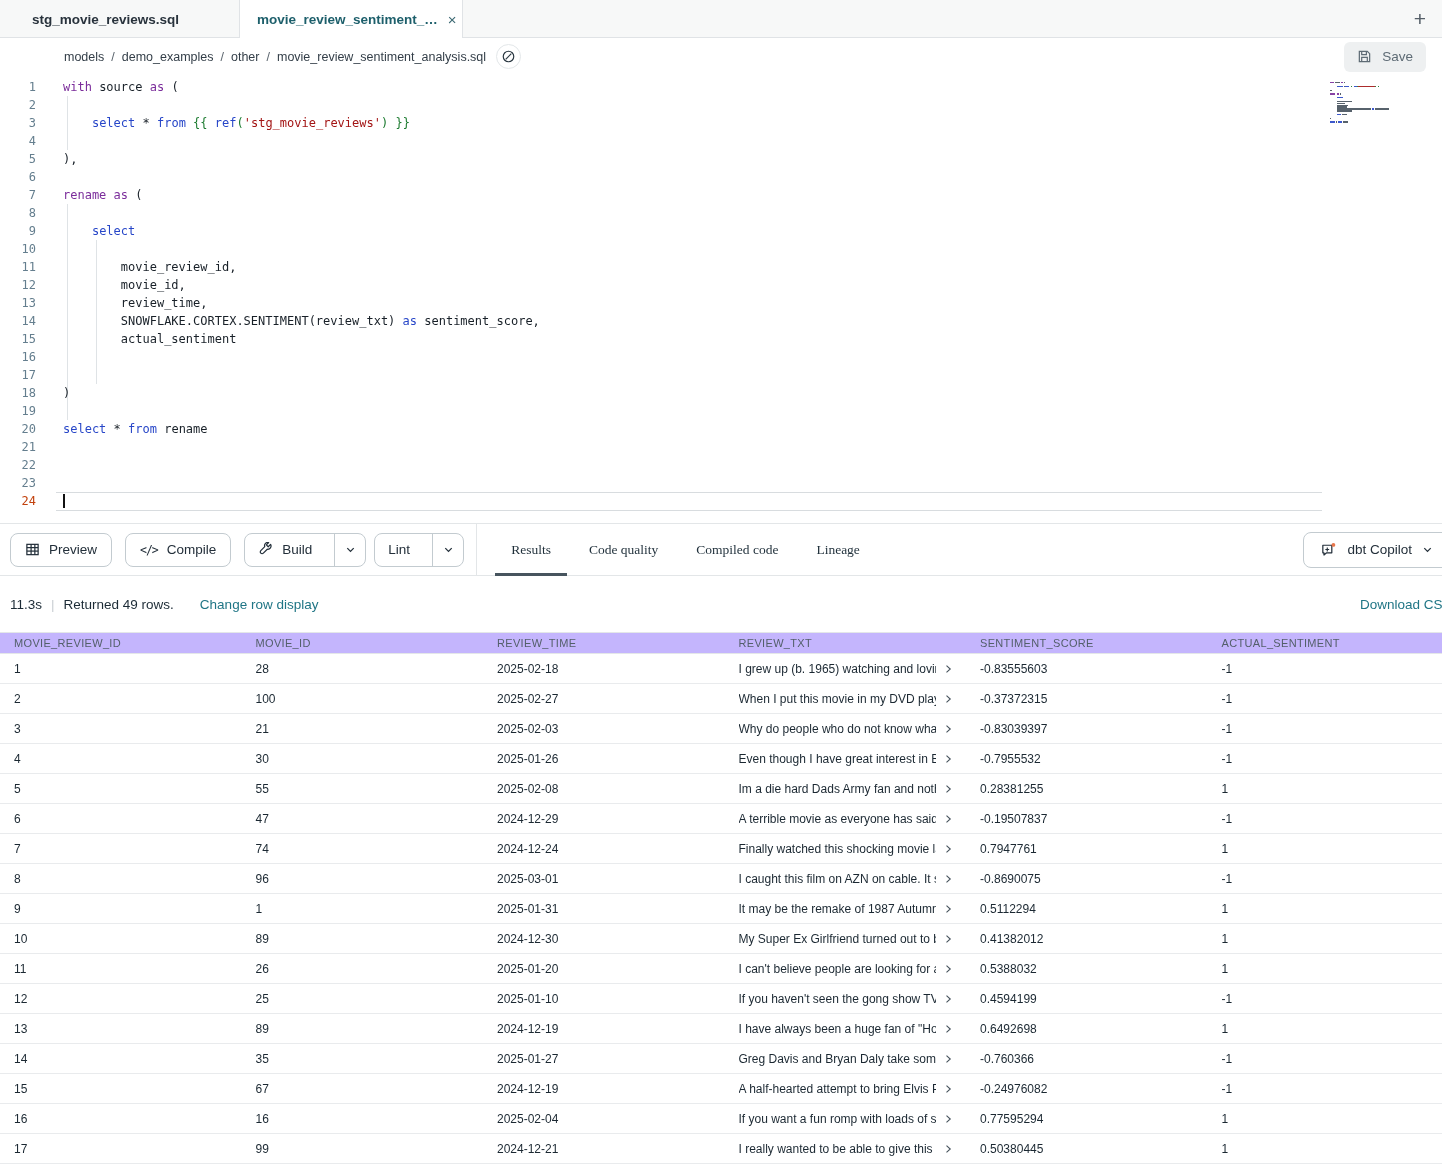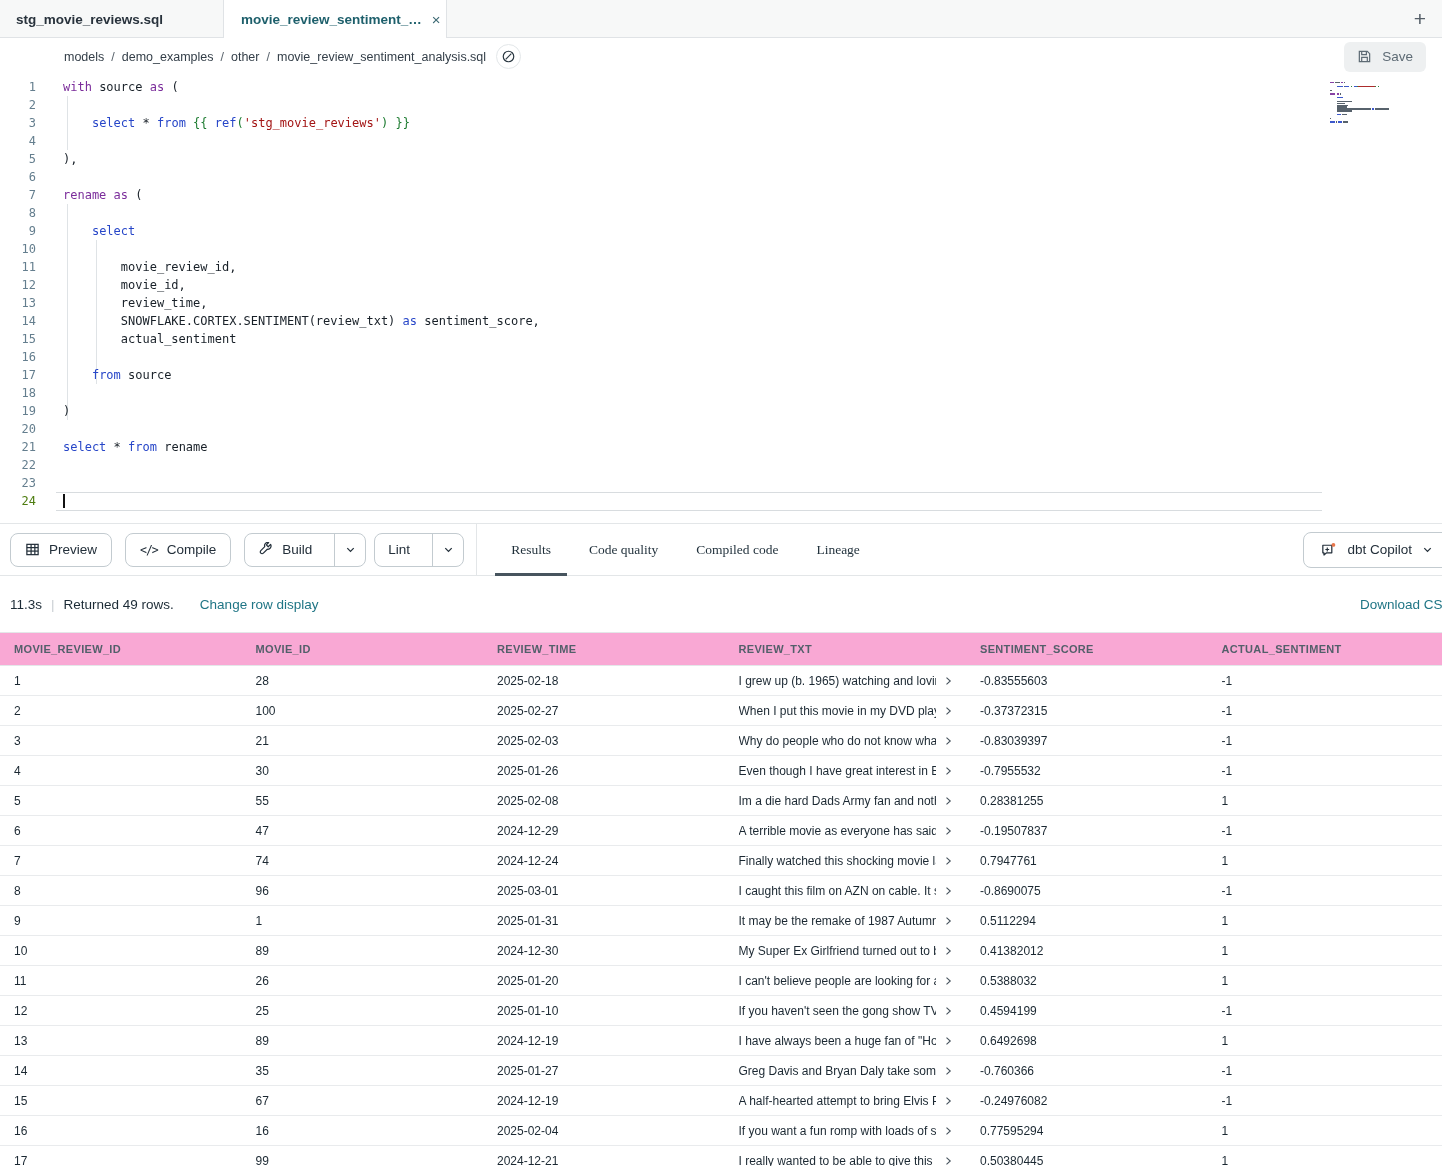--- a/index.html
+++ b/index.html
@@ -7,21 +7,21 @@
   body {
     position:relative; overflow:hidden; background:#fff;
     font-family:"Liberation Sans", sans-serif; color:#1f2d38;
   }
   svg { display:block; }
 
   
   .tabbar { position:absolute; top:0; left:0; right:0; height:38px; background:#f7f8f8; display:flex; }
   .tabbar::before { content:''; position:absolute; left:0; right:0; bottom:0; height:1px; background:#e0e3e6; }
   .ftab { height:38px; display:flex; align-items:center; font-size:13.5px; font-weight:700; color:#28323c; }
-  .ftab.inactive { width:223px; padding:0 16px; }
+  .ftab.inactive { width:223px; padding:0 16px;margin-left:16px; }
   .ftab.active {
     width:224px; background:#fff; z-index:2; position:relative;
     border-left:1px solid #e0e3e6; border-right:1px solid #e0e3e6;
     color:#1d5f6b; padding:0 17px; justify-content:space-between;
   }
   .tab-close { font-weight:400; font-size:15px; color:#3c6973; cursor:pointer; margin-left:10px; }
   .newtab { margin-left:auto; width:44px; display:flex; align-items:center; justify-content:center;
             font-size:21px; font-weight:400; color:#555f68; cursor:pointer; }
 
   
@@ -31,21 +31,21 @@
   .copilot-pill { margin-left:10px; width:25px; height:25px; border:1px solid #e3e7e9; border-radius:50%;
                   display:flex; align-items:center; justify-content:center; cursor:pointer; background:#fff; }
   .savebtn { margin-left:auto; display:flex; align-items:center; gap:10px; height:30px; padding:0 13px;
              background:#eef0f1; border-radius:6px; color:#5e6b75; font-size:13.5px; cursor:pointer; }
 
   
   .editor { position:absolute; top:75px; left:0; right:0; height:448px; background:#fff;
             font-family:"DejaVu Sans Mono","Liberation Mono",monospace; font-size:12px; }
   .gutter { position:absolute; left:0; top:3px; width:36px; }
   .gnum { height:18px; line-height:18px; text-align:right; color:#647e8e; }
-  .gnum.gactive { color:#4d7c0f; }
+  .gnum.gactive { color:#c2410c; }
   .codecol { position:absolute; left:63px; top:3px; right:80px; cursor:text; }
   .codeline { height:18px; line-height:18px; white-space:pre; }
   .tok-kw  { color:#7b2d9b; }
   .tok-kw2 { color:#2746c8; }
   .tok-jin { color:#1a7a2e; }
   .tok-str { color:#a31515; }
   .tok-pl  { color:#182028; }
   .indent-guide { position:absolute; width:1px; background:#dfe3e6; }
   .ig1a { left:67px; top:21px;  height:54px;  }
   .ig1b { left:67px; top:129px; height:216px; }
@@ -85,23 +85,23 @@
   
   .statusrow { position:absolute; top:576px; left:0; right:4px; height:56px; display:flex; align-items:center;
                padding:0 10px; font-size:13.5px; color:#1c2b36; background:#fff; }
   .statusrow .pipe { color:#c9ced2; margin:0 9px; }
   .link { color:#1f7585; cursor:pointer; }
   .changelink { margin-left:26px; }
   .downloadlink { position:absolute; left:1360px; white-space:nowrap; }
 
   
   .rtable { position:absolute; top:632px; left:0; right:0; }
-  .thead { display:grid; grid-template-columns:repeat(6,241.5px); height:34px; align-items:center;
-           background:#f9a8d4; border-top:1px solid #e4e7e9; border-bottom:1px solid #e4e7e9;
-           font-size:11px; font-weight:700; color:#535f6a; letter-spacing:.03em; }
+  .thead { display:grid; grid-template-columns:repeat(6,241.5px); height:22px; align-items:center;
+           background:#c4b5fd; border-top:1px solid #e4e7e9; border-bottom:1px solid #e4e7e9;
+           font-size:11px; font-weight:400; color:#535f6a; letter-spacing:.03em; }
   .hcell { padding-left:14px; white-space:nowrap; overflow:hidden; }
   .trow { display:grid; grid-template-columns:repeat(6,241.5px); height:30px; align-items:center;
           border-bottom:1px solid #e9ebed; font-size:12px; color:#1b2832; background:#fff; }
   .tcell { padding-left:14px; white-space:nowrap; overflow:hidden; }
   .tcell.review { display:flex; align-items:center; justify-content:space-between; padding-right:12px; }
   .tcell.review .cellv { overflow:hidden; white-space:nowrap; }
   .expand { flex:0 0 auto; margin-left:6px; cursor:pointer; display:flex; }
 </style>
 </head>
 <body>
@@ -186,21 +186,20 @@
       <div class="codeline"><span class="tok-kw">rename</span><span class="tok-pl"> </span><span class="tok-kw">as</span><span class="tok-pl"> (</span></div>
       <div class="codeline"></div>
       <div class="codeline"><span class="tok-pl">    </span><span class="tok-kw2">select</span></div>
       <div class="codeline"></div>
       <div class="codeline"><span class="tok-pl">        movie_review_id,</span></div>
       <div class="codeline"><span class="tok-pl">        movie_id,</span></div>
       <div class="codeline"><span class="tok-pl">        review_time,</span></div>
       <div class="codeline"><span class="tok-pl">        SNOWFLAKE.CORTEX.SENTIMENT(review_txt) </span><span class="tok-kw2">as</span><span class="tok-pl"> sentiment_score,</span></div>
       <div class="codeline"><span class="tok-pl">        actual_sentiment</span></div>
       <div class="codeline"></div>
-      <div class="codeline"><span class="tok-pl">    </span><span class="tok-kw2">from</span><span class="tok-pl"> source</span></div>
       <div class="codeline"></div>
       <div class="codeline"><span class="tok-pl">)</span></div>
       <div class="codeline"></div>
       <div class="codeline"><span class="tok-kw2">select</span><span class="tok-pl"> * </span><span class="tok-kw2">from</span><span class="tok-pl"> rename</span></div>
       <div class="codeline"></div>
       <div class="codeline"></div>
     </div>
   <div class="cursor"></div>
   <div class="minimap">
       <div class="mline">

